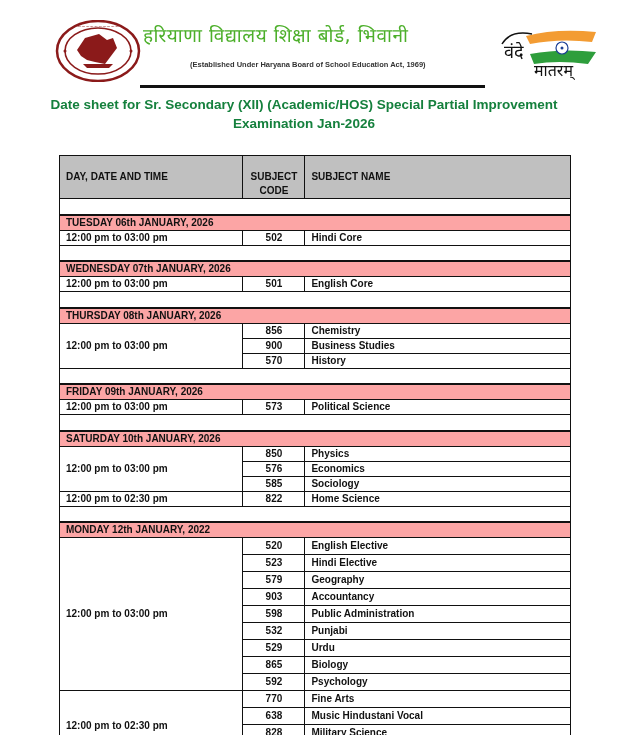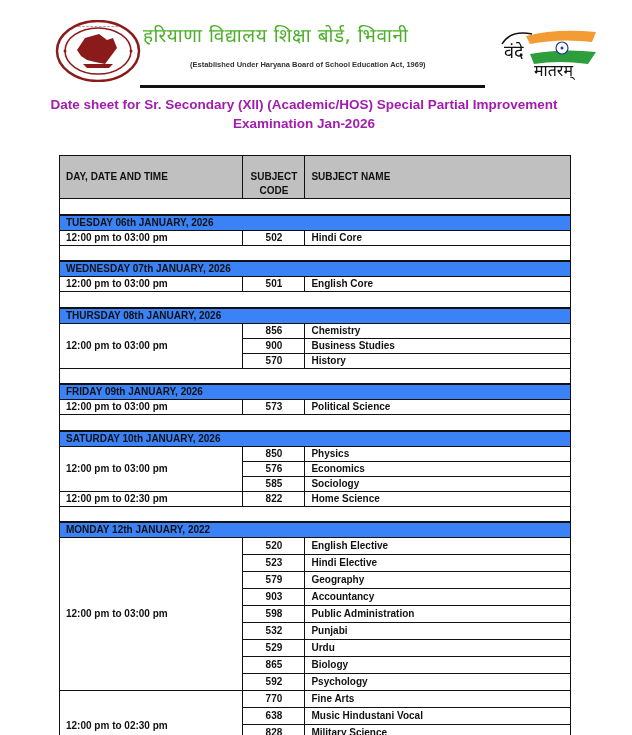--- a/index.html
+++ b/index.html
@@ -7,26 +7,26 @@
   body { font-family: "Liberation Sans", "DejaVu Sans", sans-serif; color: #111; position: relative; }
 
   .header { position: absolute; left: 0; top: 0; width: 632px; height: 86px; }
   .logo-left { position: absolute; left: 55px; top: 20px; width: 86px; height: 62px; }
   .logo-right { position: absolute; left: 496px; top: 24px; width: 104px; height: 56px; }
   .hindi-title { position: absolute; left: 143px; top: 22px; width: 340px; font-family: "DejaVu Sans", sans-serif; font-size: 19px; color: #4caf2a; letter-spacing: 0.5px; white-space: nowrap; }
   .eng-title { position: absolute; left: 150px; top: 42px; font-size: 15.5px; font-weight: bold; color: #58b431; white-space: nowrap; }
   .est-line { position: absolute; left: 190px; top: 60px; font-size: 7.5px; font-weight: bold; color: #333; white-space: nowrap; }
   .rule { position: absolute; left: 140px; top: 85px; width: 345px; height: 3px; background: #111; }
 
-  .doc-title { position: absolute; left: 0; top: 95px; width: 608px; text-align: center; font-size: 13.5px; font-weight: bold; line-height: 19px; color: #a21caf; }
+  .doc-title { position: absolute; left: 0; top: 95px; width: 608px; text-align: center; font-size: 13.5px; font-weight: bold; line-height: 19px; color: #15803d; }
 
   table.ds { position: absolute; left: 59px; top: 155px; width: 512px; border-collapse: collapse; font-size: 10px; font-weight: bold; }
   table.ds td { border: 1px solid #111; padding: 0 6px; height: 15px; line-height: 14px; vertical-align: middle; }
   table.ds tr.head td { background: #c0c0c0; height: 32px; vertical-align: top; padding-top: 14px; }
-  table.ds tr.day td { background: #3b82f6; height: 15px; border-top: 2px solid #111; margin-left: 44px; }
+  table.ds tr.day td { background: #fca5a5; height: 15px; border-top: 2px solid #111; margin-left: 44px; }
   table.ds tr.blank td { height: 16px; border-left: 1px solid #111; border-right: 1px solid #111; }
   .c1 { width: 184px; }
   .c2 { width: 62px; text-align: center; }
   .c3 { width: 266px; }
   td.time { text-align: left; }
   td.code { text-align: center; }
 </style>
 </head>
 <body>
 

